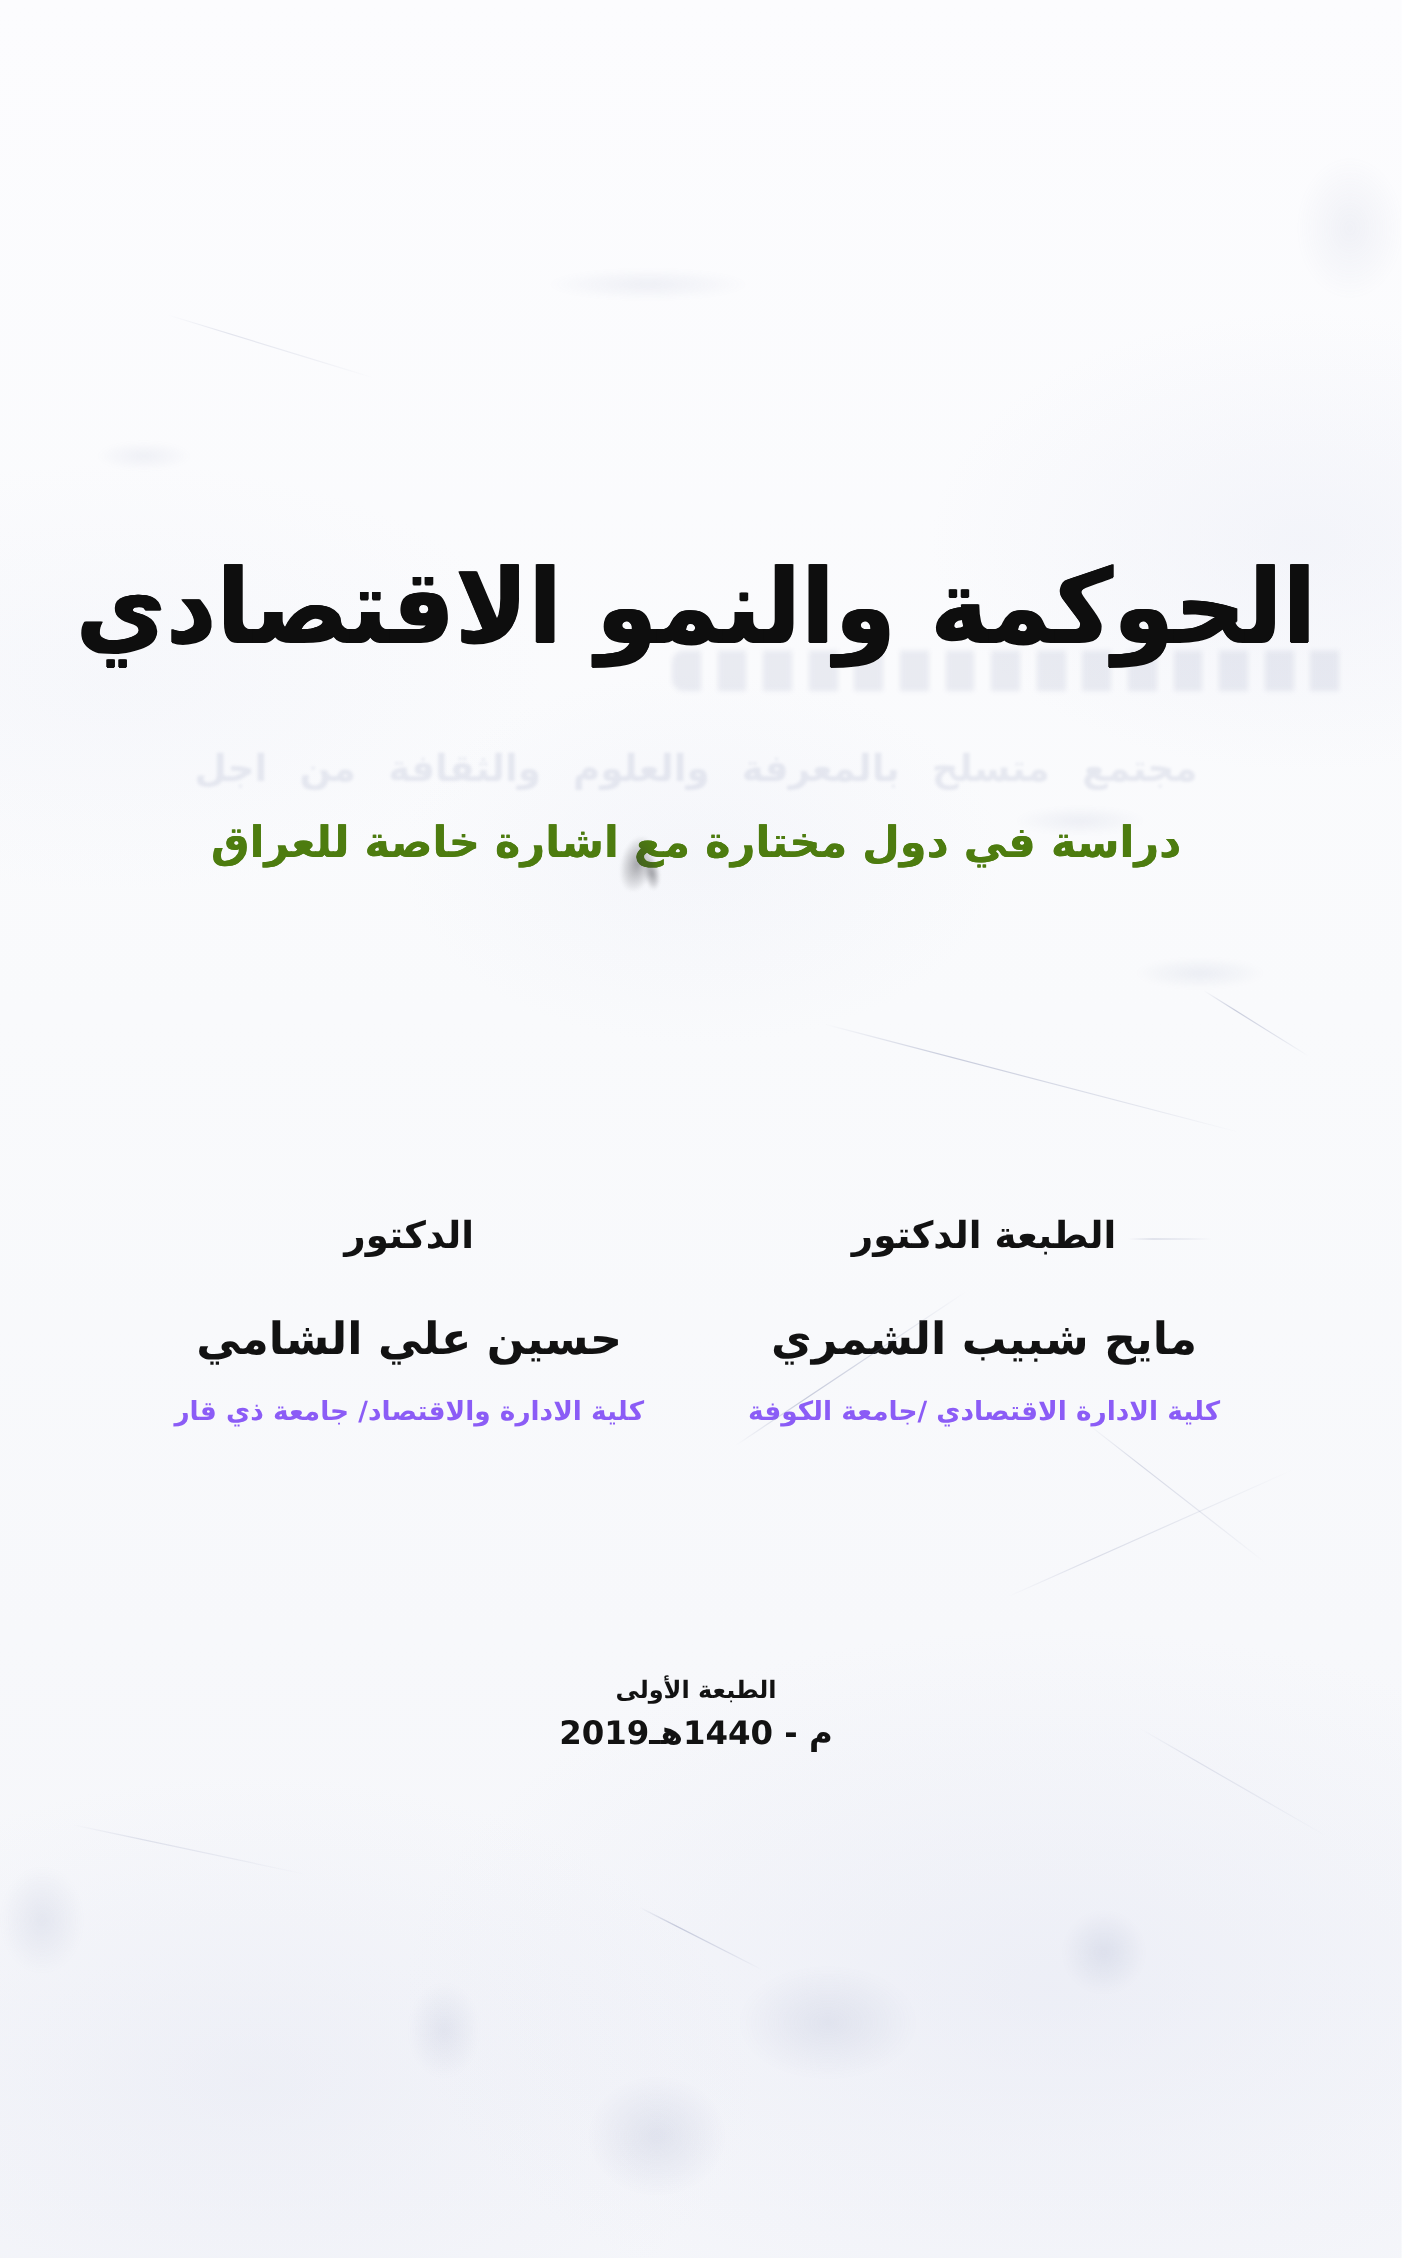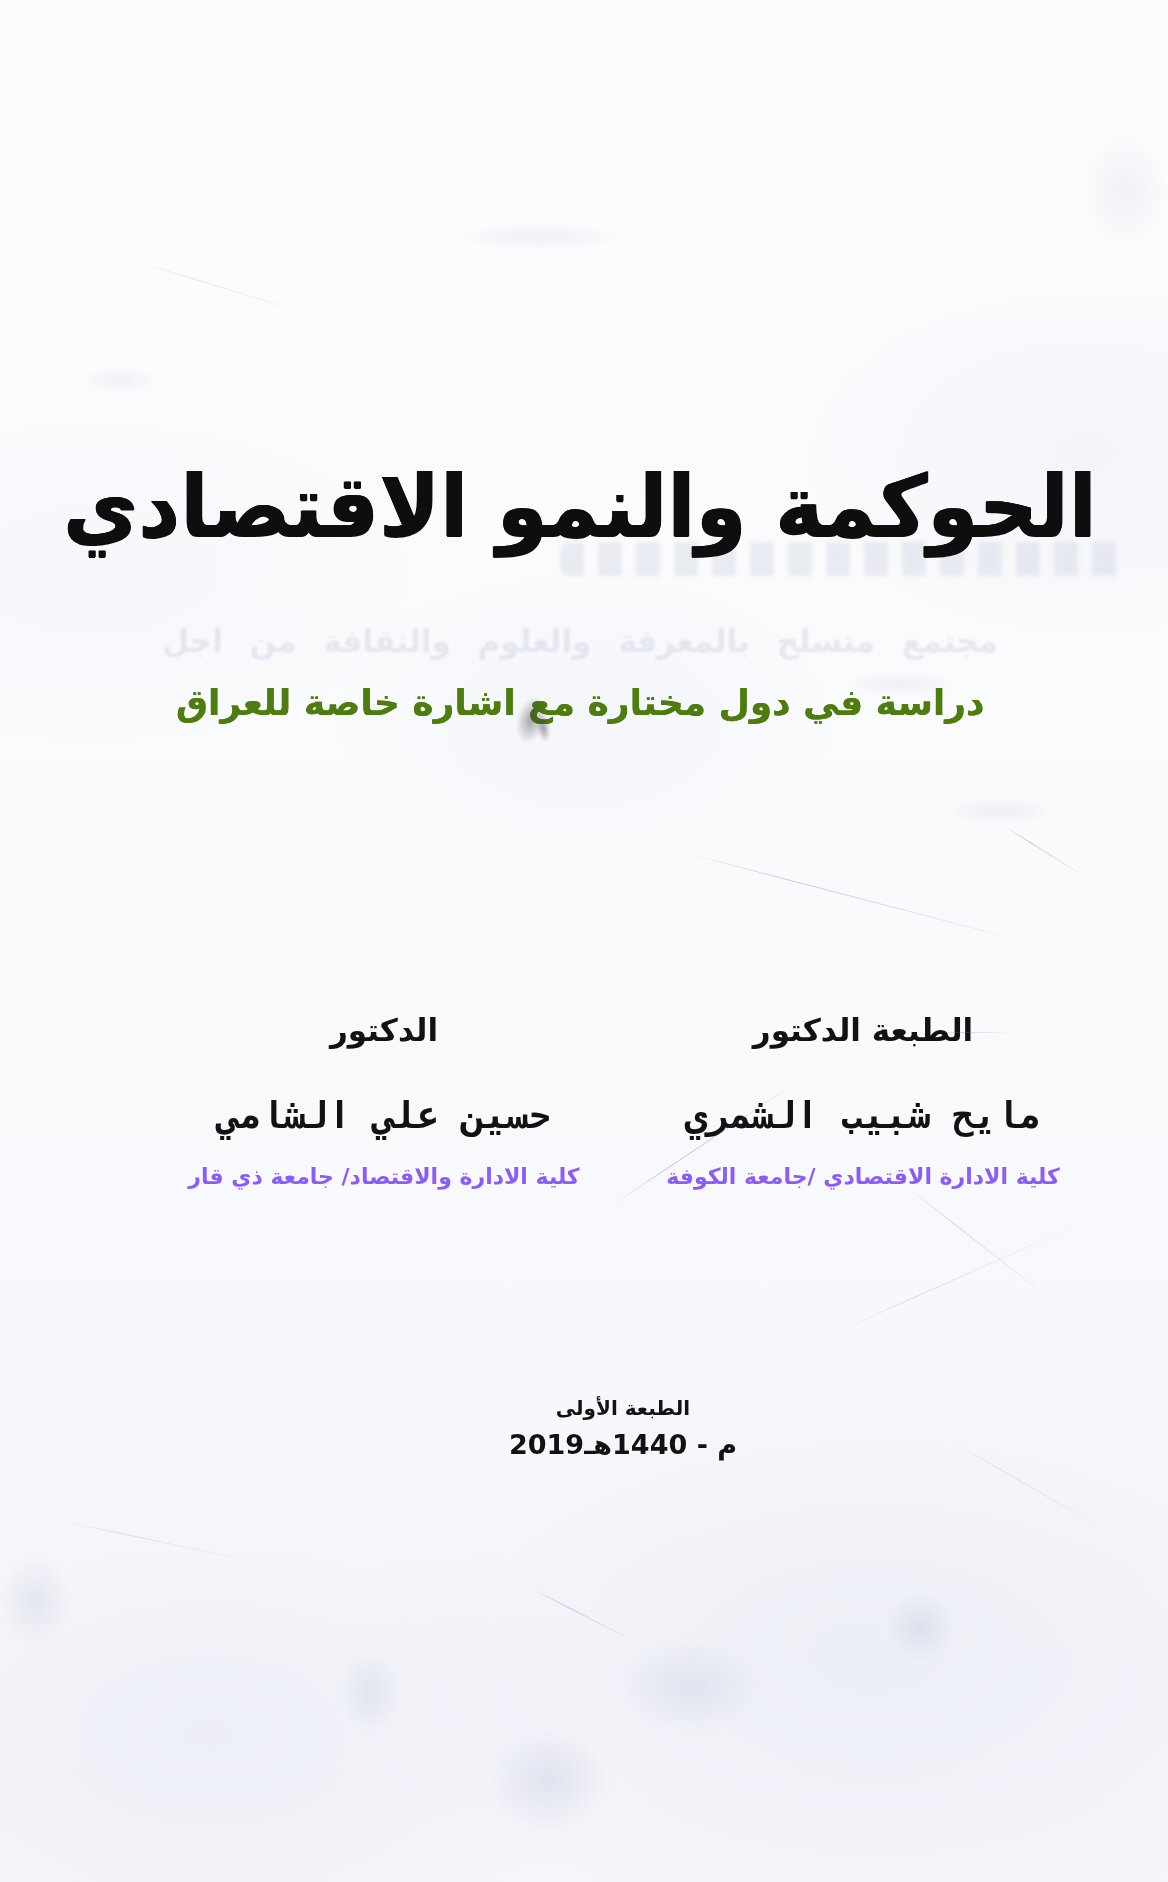--- a/index.html
+++ b/index.html
@@ -10,38 +10,38 @@
     font-family:"DejaVu Sans", sans-serif;
     background:
       radial-gradient(900px 500px at 75% 88%, rgba(215,219,237,.30), transparent 60%),
       radial-gradient(700px 420px at 18% 92%, rgba(213,217,235,.26), transparent 60%),
       radial-gradient(520px 320px at 93% 24%, rgba(217,221,239,.22), transparent 60%),
       radial-gradient(420px 260px at 50% 38%, rgba(219,223,240,.16), transparent 60%),
       radial-gradient(600px 300px at 8% 30%, rgba(221,225,241,.14), transparent 60%),
       linear-gradient(180deg, #fcfcfe 0%, #f9fafc 45%, #f5f6fa 100%);
   }
   .abs { position:absolute; }
-  .ink { color:#121212; font-weight:bold;margin-left:43px; }
+  .ink { color:#121212; font-weight:bold; }
   .center-line { left:0; width:1160px; text-align:center; direction:rtl; }
 
   .title {
     top:452px; font-size:82px; line-height:1.35;
     color:#0e0e0e; font-weight:bold;
     text-shadow:0.6px 0 currentColor, -0.6px 0 currentColor, 0 0.4px currentColor;
     transform:scaleY(1.04);
   }
   .subtitle { top:676px; font-size:36px; line-height:1.5; color:#4d7c0f; font-weight:bold;
     text-shadow:0.3px 0 currentColor; }
 
   .author-col { position:absolute; width:400px; }
   .author-col .line { position:absolute; left:0; width:100%; text-align:center; direction:rtl; }
   .col-right { left:620px; top:0; }
   .col-left  { left:141px; top:0; }
   .degree { top:1012px; font-size:31px; }
-  .name   { top:1094px; font-size:37px;font-family:Liberation Mono, monospace; }
+  .name   { top:1094px; font-size:37px; }
   .affil  { top:1164px; font-size:22px; color:#8b5cf6; }
 
   .edition-label { top:1396px; font-size:20px; }
   .edition-date  { top:1429px; font-size:27px; direction:ltr; }
 
   
   .ghost-line {
     top:618px; font-size:31px; line-height:1.5; font-weight:bold;
     color:#6f7aa6; opacity:.14; filter:blur(1.3px); word-spacing:16px;
   }

